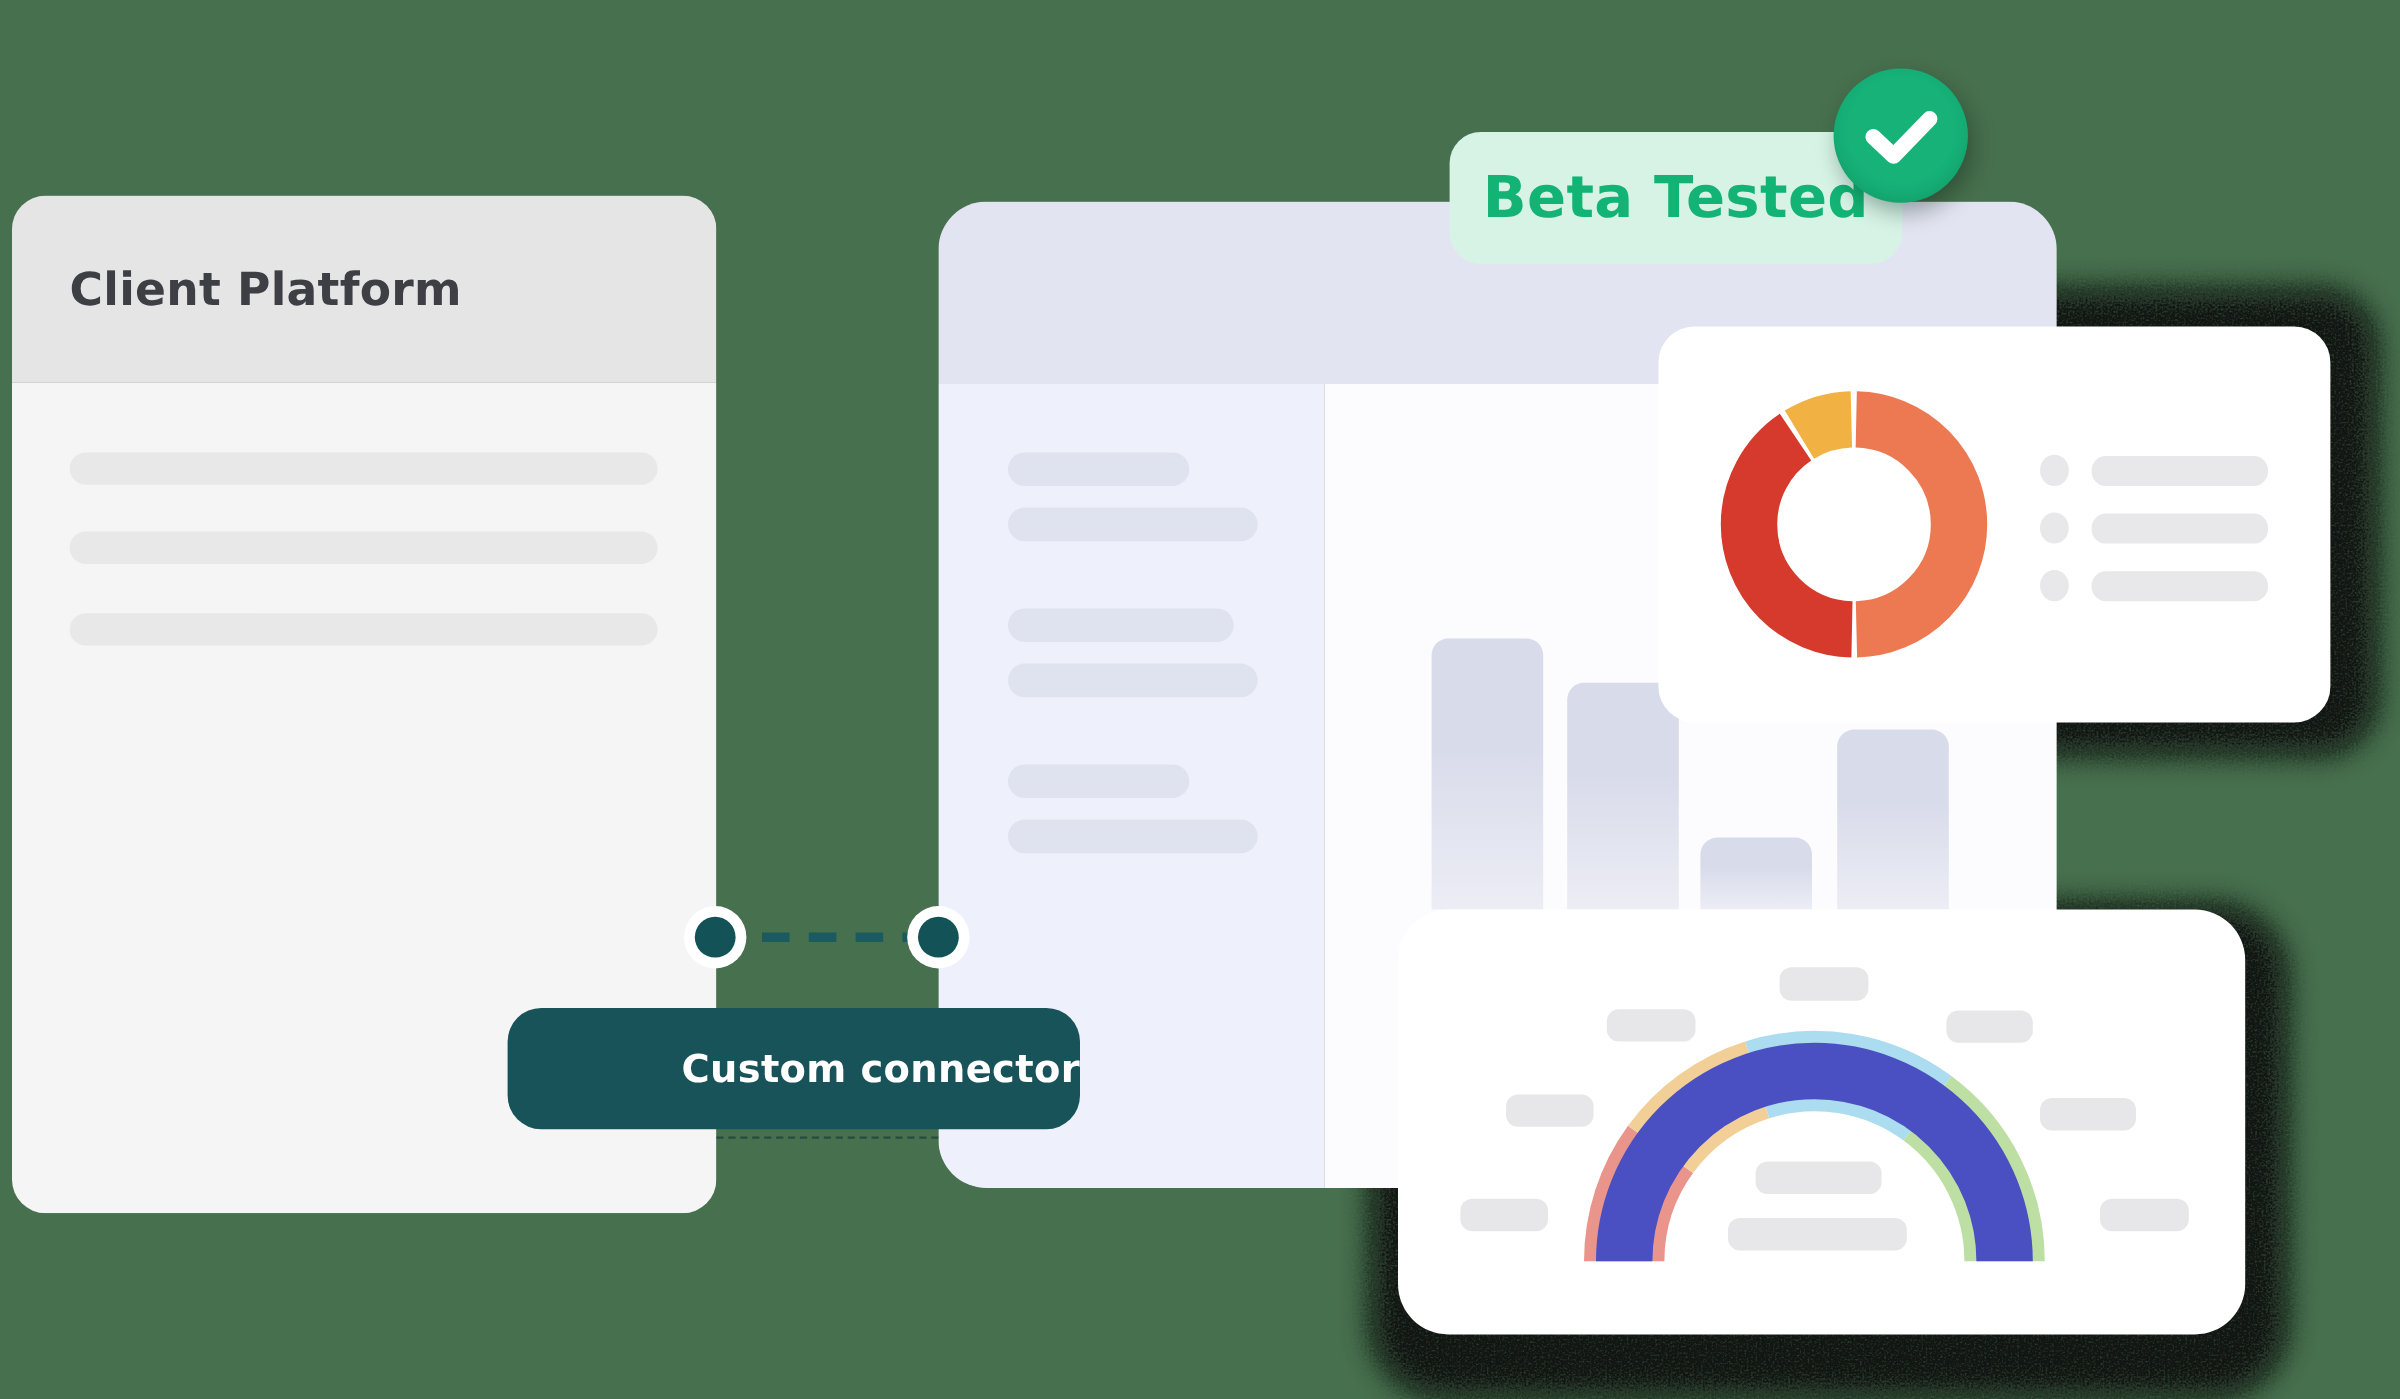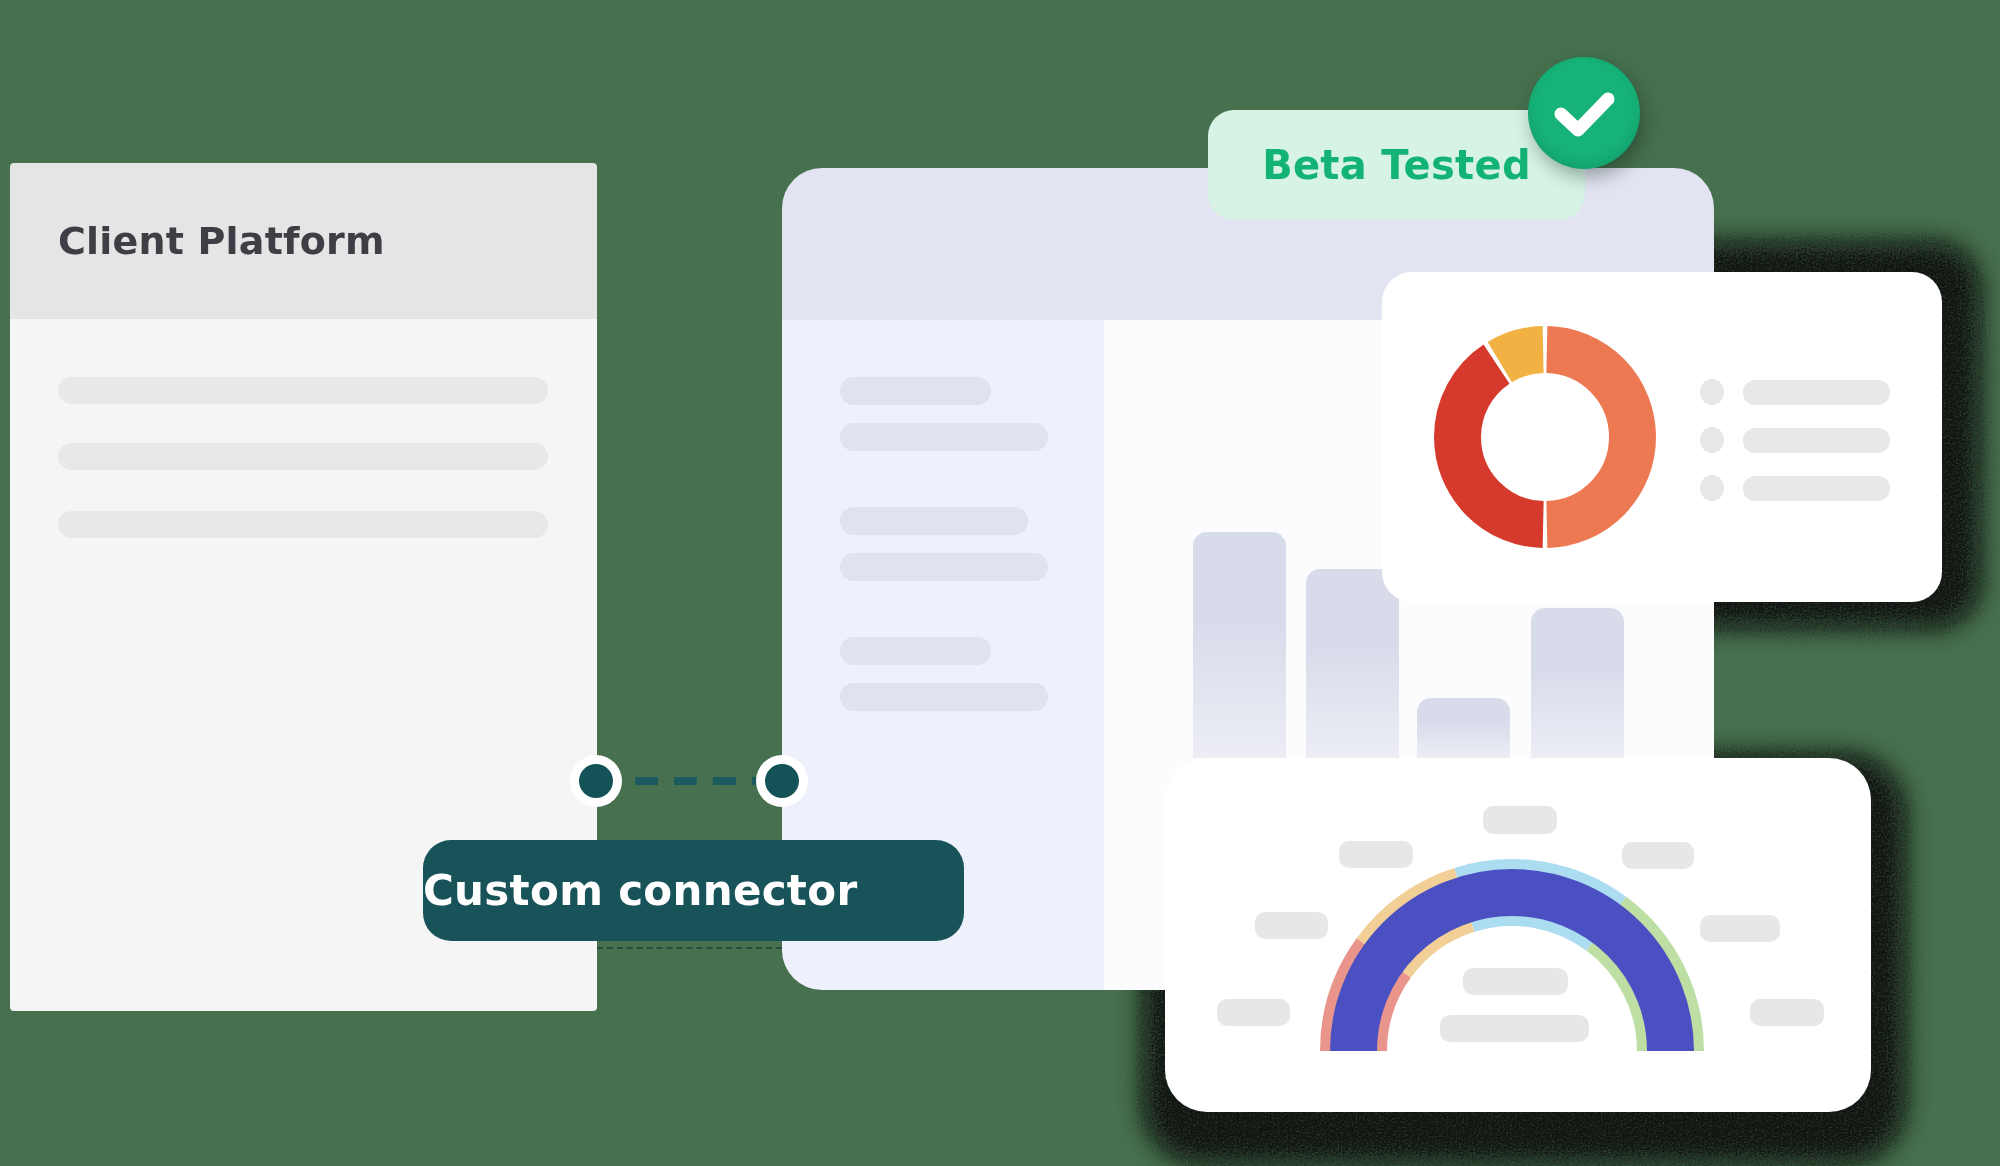--- a/index.html
+++ b/index.html
@@ -1,19 +1,19 @@
 <!DOCTYPE html>
 <html><head>
 <meta charset="utf-8">
 <style>
   html,body{margin:0;padding:0;}
   body{font-family:"DejaVu Sans","Liberation Sans",sans-serif;}
   #stage{position:relative;width:2000px;height:1166px;overflow:hidden;}
 
-  .card{position:absolute;border-radius:4px;overflow:hidden;}
+  .card{position:absolute;border-radius:28px;overflow:hidden;}
   #client-card{left:10px;top:163px;width:587px;height:848px;}
   #client-card .card-header{position:absolute;left:0;top:0;right:0;height:156px;}
   #client-card .card-body{position:absolute;left:0;top:156px;right:0;bottom:0;}
 
   #platform-card{left:782px;top:168px;width:932px;height:822px;border-radius:40px;}
   #platform-card .card-header{position:absolute;left:0;top:0;right:0;height:152px;}
   #platform-card .sidebar{position:absolute;left:0;top:152px;width:322px;bottom:0;}
   #platform-card .main-area{position:absolute;left:322px;top:152px;right:0;bottom:0;}
 
   .card-title{position:absolute;top:0;height:156px;display:flex;align-items:center;
@@ -28,28 +28,28 @@
 
   .panel{position:absolute;background:#ffffff;}
   #donut-panel{left:1382px;top:272px;width:560px;height:330px;border-radius:30px;}
   #rainbow-panel{left:1165px;top:758px;width:706px;height:354px;border-radius:42px;}
   #donut-panel svg,#rainbow-panel svg{position:absolute;left:0;top:0;}
 
   .legend-dot{position:absolute;width:24px;height:26px;border-radius:50%;}
   .legend-bar{position:absolute;width:147px;height:25px;border-radius:12px;}
 
   #beta-badge{position:absolute;left:1208px;top:110px;width:377px;height:110px;border-radius:26px;
-    display:flex;align-items:center;justify-content:center;font-size:40px;font-weight:700;letter-spacing:.3px;}
+    display:flex;align-items:center;justify-content:center;font-size:48px;font-weight:700;letter-spacing:.3px;}
   #check-circle{position:absolute;left:1528px;top:57px;width:112px;height:112px;border-radius:50%;
     display:flex;align-items:center;justify-content:center;
     box-shadow:4px 8px 18px rgba(10,30,20,0.35), inset 0 -5px 12px rgba(0,0,0,0.10);}
 
   #connector-svg{position:absolute;left:560px;top:750px;}
-  #connector-pill{position:absolute;left:423px;top:840px;width:541px;height:101px;border-radius:28px;
-    display:flex;align-items:center;justify-content:flex-start;font-size:42px;font-weight:700;letter-spacing:.3px;}
+  #connector-pill{position:absolute;left:423px;top:840px;width:477px;height:101px;border-radius:28px;
+    display:flex;align-items:center;justify-content:flex-end;font-size:32px;font-weight:700;letter-spacing:.3px;}
   #under-dash{position:absolute;left:597px;top:947px;width:185px;height:0;
     border-top:2px dashed rgba(10,50,50,0.55);}
 </style>
 </head>
 <body>
 
 <svg width="0" height="0" style="position:absolute" aria-hidden="true">
   <defs>
     <filter id="grain" x="-15%" y="-15%" width="130%" height="130%">
       <feGaussianBlur in="SourceAlpha" stdDeviation="13" result="b"></feGaussianBlur>

